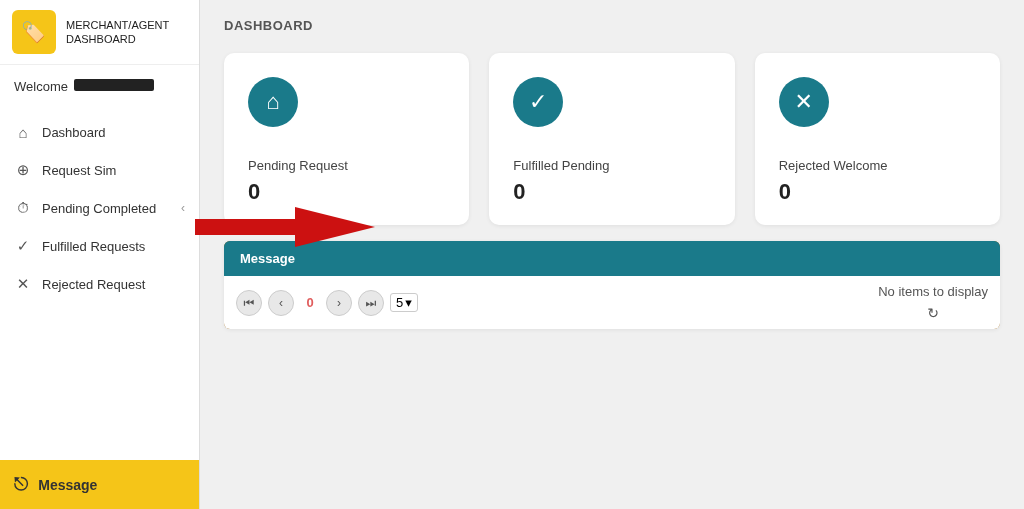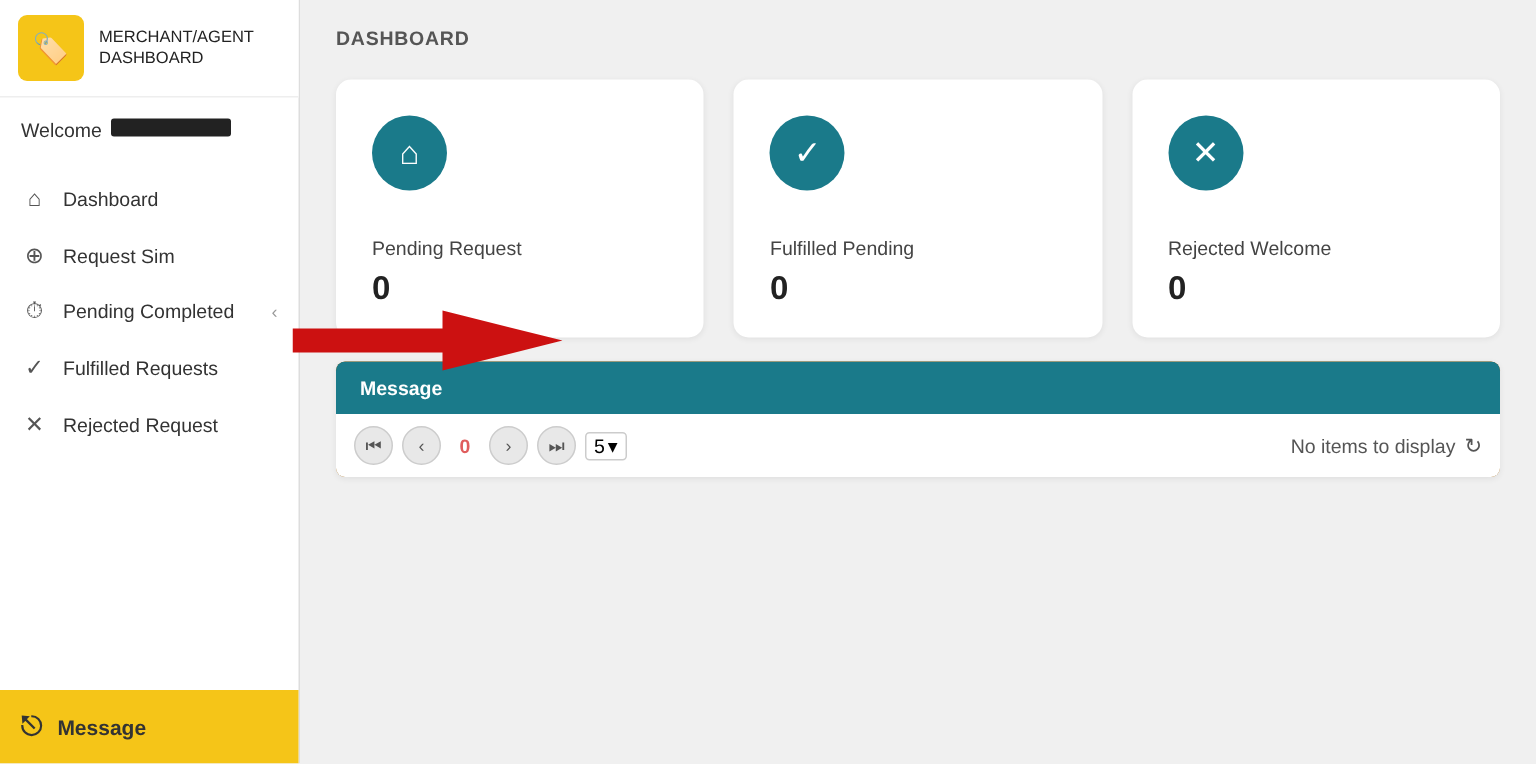--- a/index.html
+++ b/index.html
@@ -214,20 +214,21 @@
       font-size: 13px;
       cursor: pointer;
     }
     .no-items {
       margin-left: auto;
       font-size: 13px;
       color: #555;
       display: flex;
       align-items: center;
       gap: 6px;
+      flex-direction: column;
     }
     .refresh-icon {
       font-size: 14px;
       cursor: pointer;
       color: #555;
     }
 
     
     .arrow-annotation {
       position: absolute;

